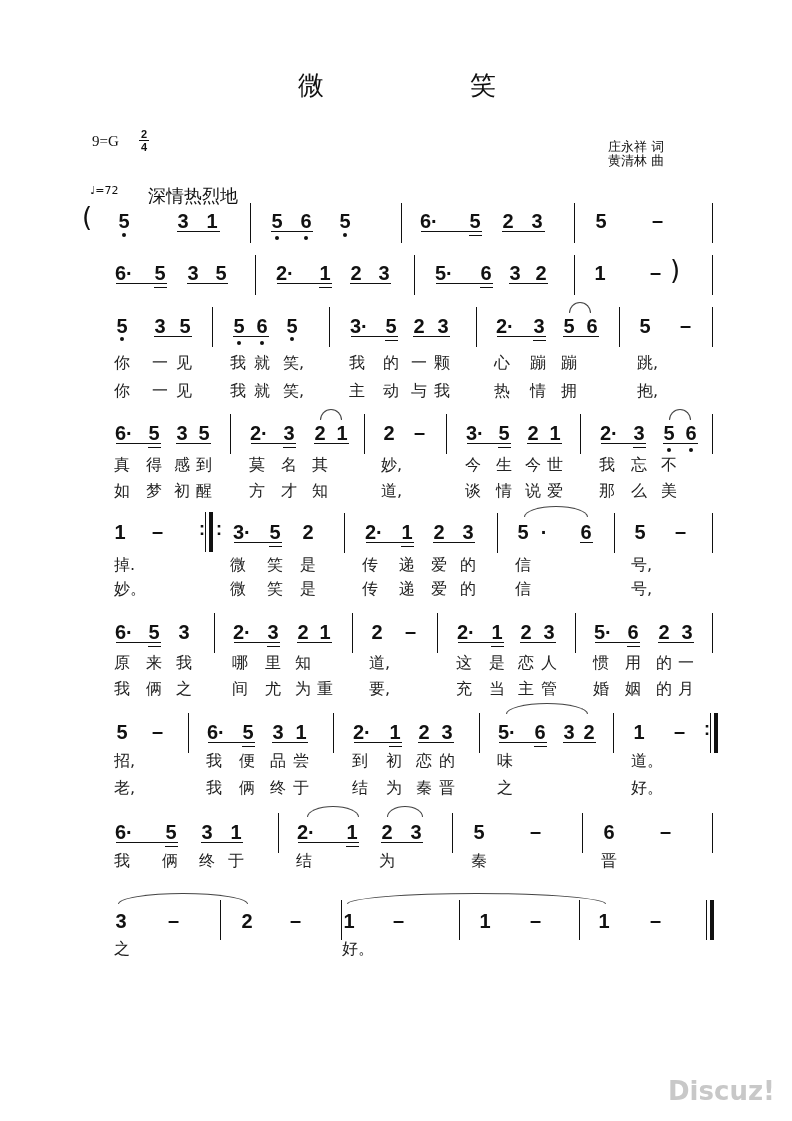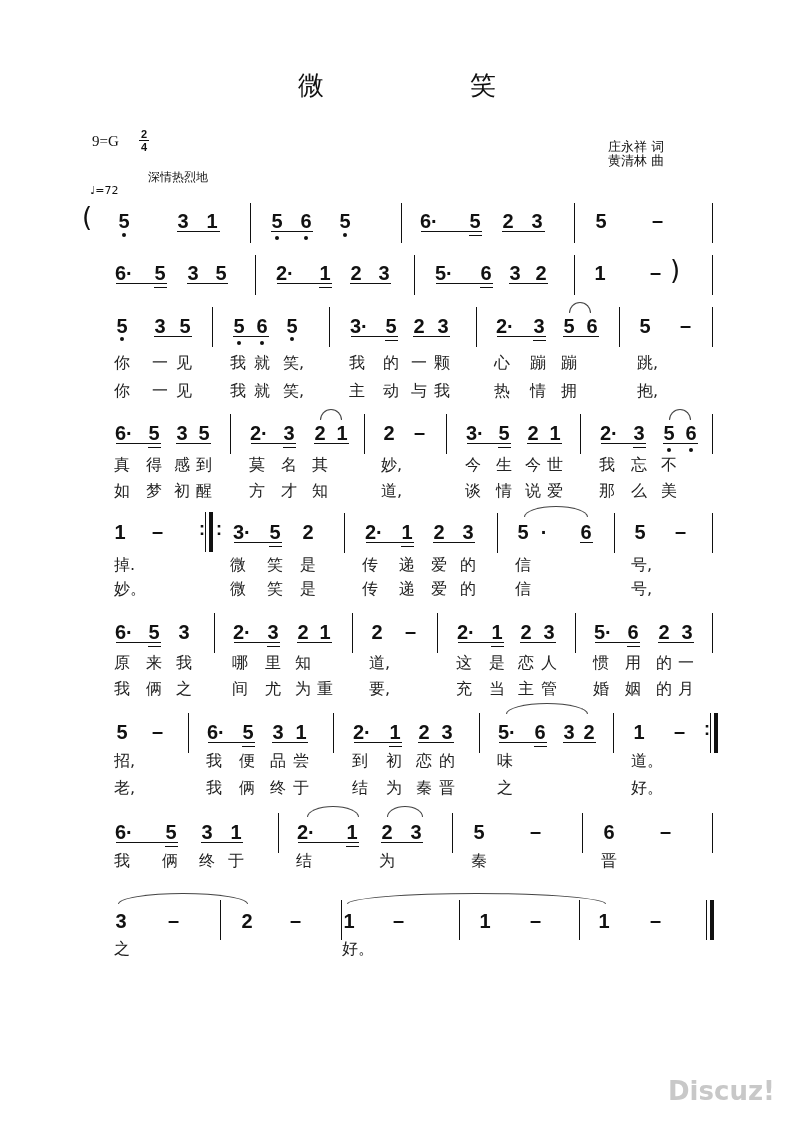--- a/index.html
+++ b/index.html
@@ -30,21 +30,21 @@
 
 <div class="abs key">9=G</div>
 <div class="frac">
   <div>2</div>
   <div class="bar"></div>
   <div>4</div>
 </div>
 <div class="abs meta" style="left:608px;top:138px">庄永祥  词</div>
 <div class="abs meta" style="left:608px;top:152px">黄清林  曲</div>
 <div class="abs meta" style="left:90px;top:184px;font-size:11px">♩=72</div>
-<div class="abs meta" style="left:148px;top:169px;font-size:12px">深情热烈地</div>
+<div class="abs meta" style="left:148px;top:184px;font-size:18px">深情热烈地</div>
 
 <div>
   <div class="paren" style="left:82px;top:202px">(</div>
   <div class="n" style="left:117px;top:211px">5</div>
   <div class="dot" style="left:122px;top:233px"></div>
   <div class="n" style="left:176px;top:211px">3</div>
   <div class="n" style="left:205px;top:211px">1</div>
   <div class="ul" style="left:177px;top:231px;width:43px"></div>
   <div class="bl" style="left:250px;top:203px"></div>
   <div class="n" style="left:270px;top:211px">5</div>

